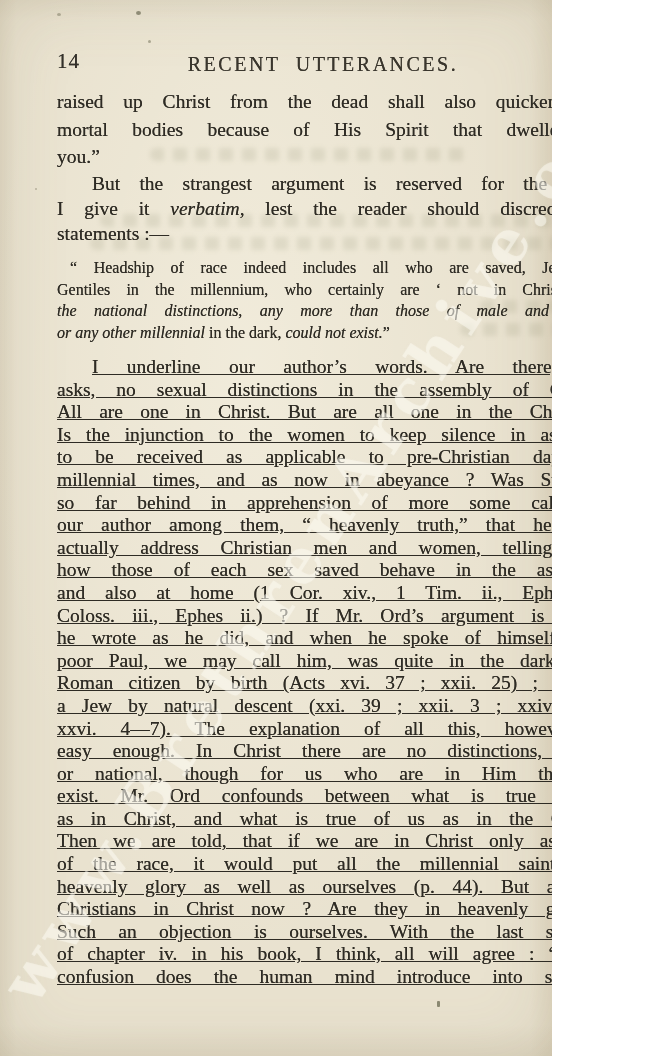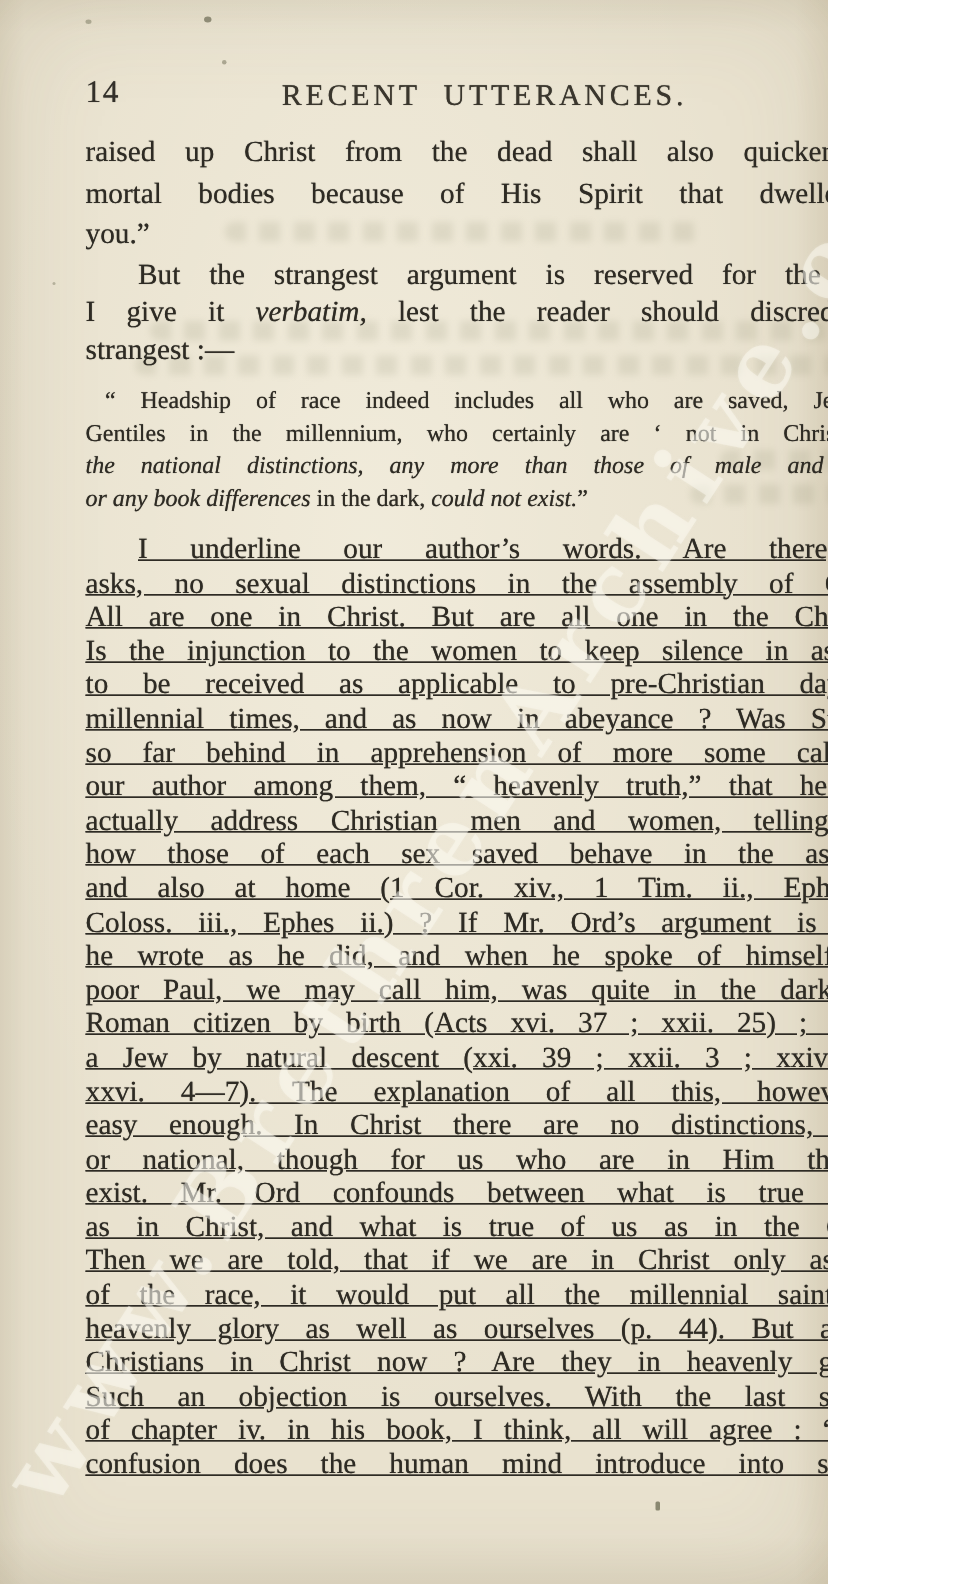--- a/index.html
+++ b/index.html
@@ -68,27 +68,27 @@
   </div>
 
   <div id="p1" class="para inked">
       <div class="tline"><span>raised up Christ from the dead shall also quicken your</span></div>
       <div class="tline"><span>mortal bodies because of His Spirit that dwelleth in</span></div>
       <div class="tline noj"><span>you.”</span></div>
     </div>
   <div id="p2" class="para inked">
       <div class="tline ind"><span>But the strangest argument is reserved for the last—</span></div>
       <div class="tline"><span>I give it </span><i>verbatim,</i><span> lest the reader should discredit my</span></div>
-      <div class="tline noj"><span>strangest :—</span></div>
+      <div class="tline noj"><span>statements :—</span></div>
     </div>
   <div id="quote" class="para inked">
       <div class="tline ind"><span>“ Headship of race indeed includes all who are saved, Jews and</span></div>
       <div class="tline"><span>Gentiles in the millennium, who certainly are ‘ not in Christ ’—</span><i>or</i></div>
       <div class="tline"><i>the national distinctions, any more than those of male and female,</i></div>
-      <div class="tline noj"><i>or any book differences</i><span> in the dark, </span><i>could not exist.</i><span>”</span></div>
+      <div class="tline noj"><i>or any other millennial</i><span> in the dark, </span><i>could not exist.</i><span>”</span></div>
     </div>
   <div id="p3" class="para inked">
       <div class="tline ind"><span>I underline our author’s words.  Are there, one</span></div>
       <div class="tline"><span>asks, no sexual distinctions in the assembly of God ?</span></div>
       <div class="tline"><span>All are one in Christ.  But are all one in the Church ?</span></div>
       <div class="tline"><span>Is the injunction to the women to keep silence in assembly</span></div>
       <div class="tline"><span>to be received as applicable to pre-Christian days, or</span></div>
       <div class="tline"><span>millennial times, and as now in abeyance ?  Was St. Paul</span></div>
       <div class="tline"><span>so far behind in apprehension of more some call, and</span></div>
       <div class="tline"><span>our author among them, “ heavenly truth,” that he could</span></div>

